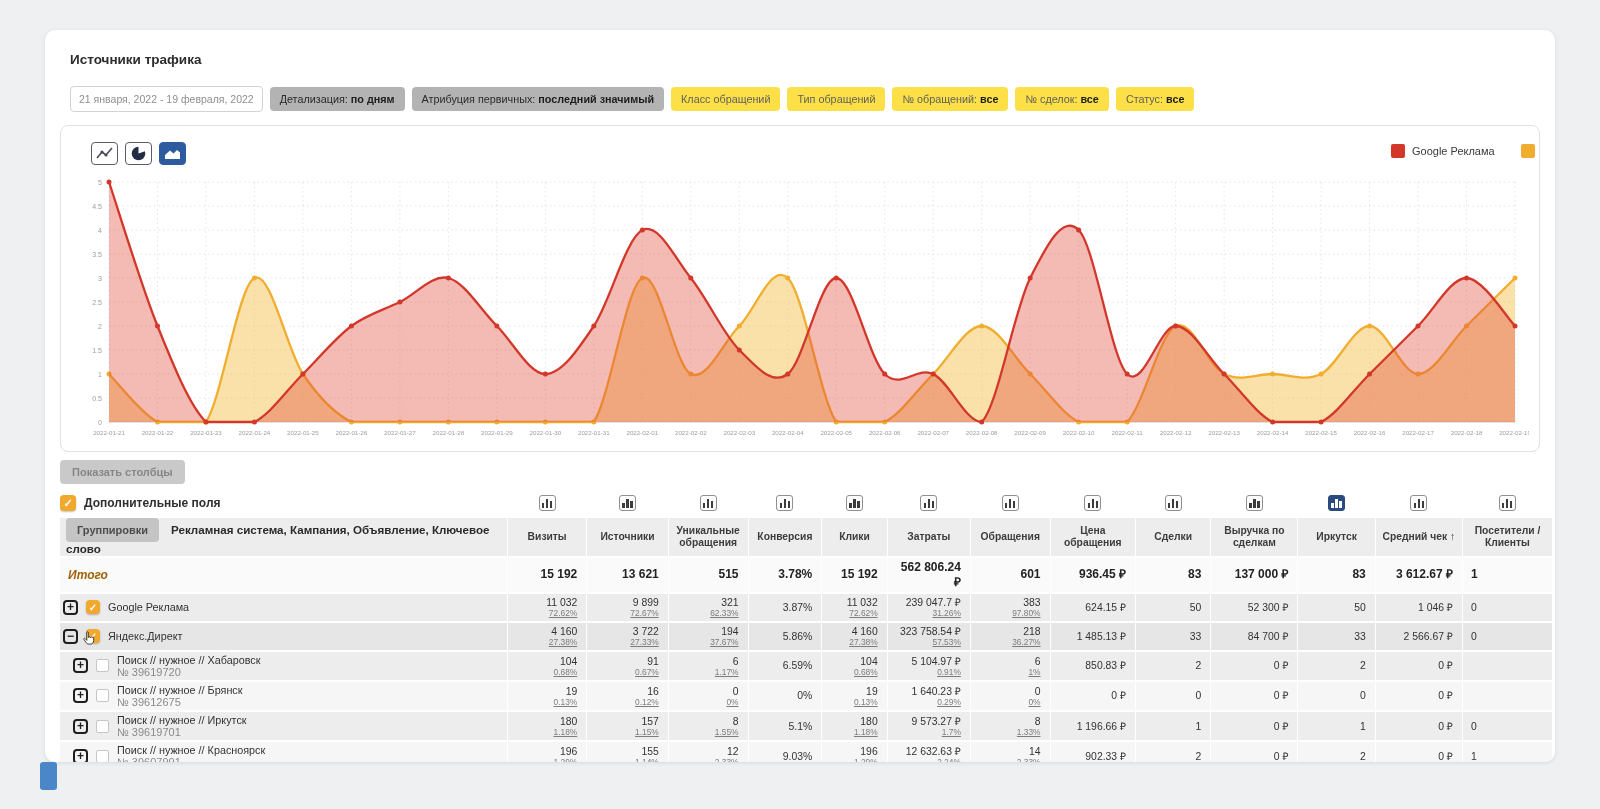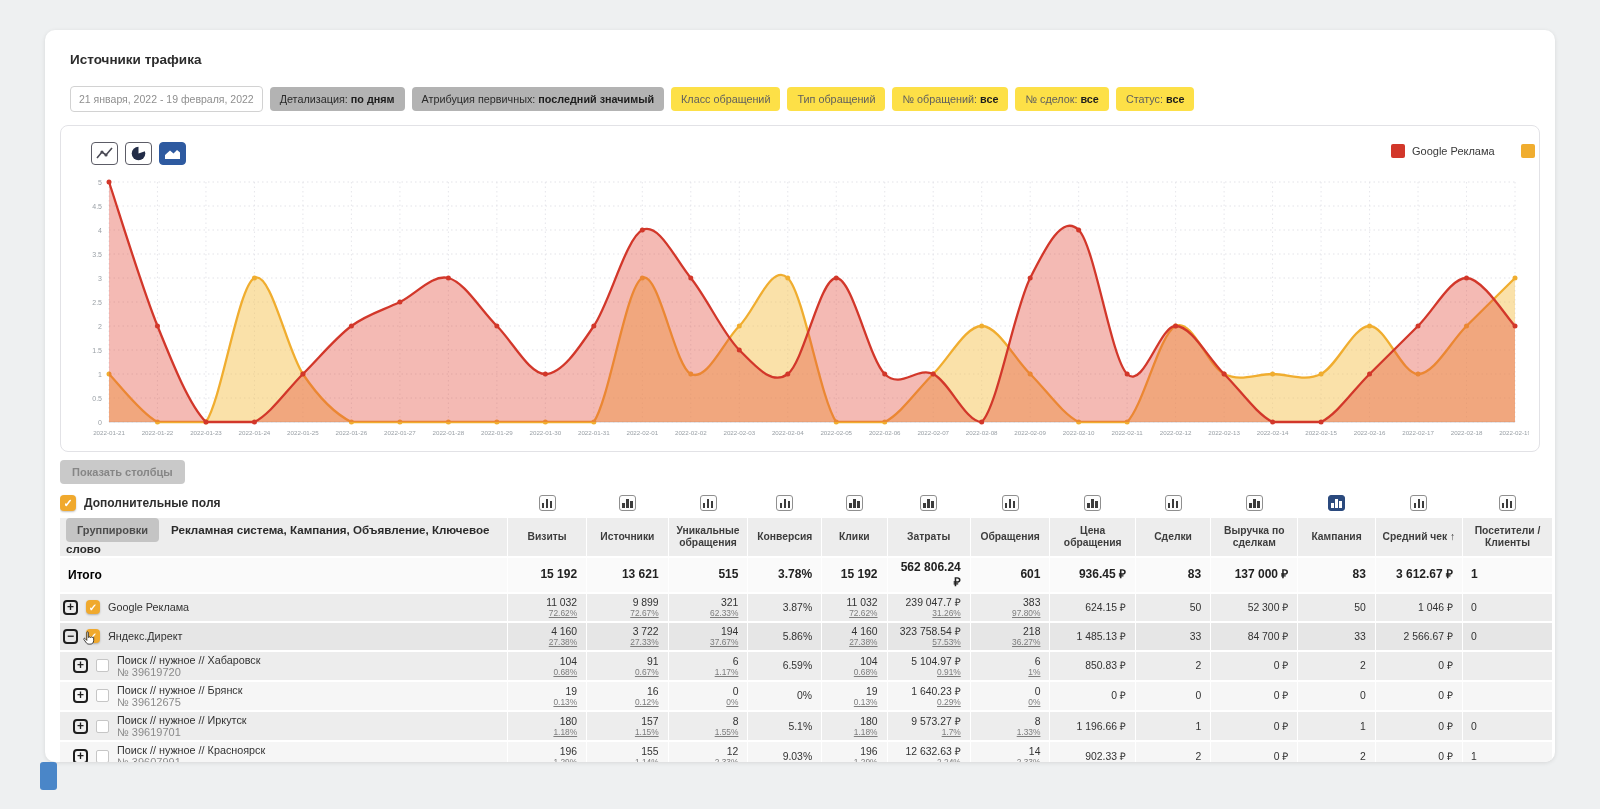--- a/index.html
+++ b/index.html
@@ -60,21 +60,21 @@
              font-size:11px; padding:6px 11px; margin-right:12px; font-family:inherit; }
   .grp-val { font-size:11.6px; font-weight:bold; color:#2b2b2b; }
 
   tbody td { border-left:1px solid #fff; border-bottom:2px solid #fff; padding:2px 9px 2px 3px;
              text-align:right; overflow:hidden; }
   tbody td:first-child { border-left:none; text-align:left; }
   td .v { font-size:10.4px; color:#333; line-height:1.25; }
   td .p { font-size:8.4px; color:#7d7d7d; line-height:1.15;text-decoration:underline; }
   tr.total td { background:#fafafa; height:28px; }
   tr.total td .v { font-size:12px; font-weight:bold; color:#222; }
-  tr.total td.namecol { font-size:12px; font-weight:bold; color:#000000; padding-left:8px; }
+  tr.total td.namecol { font-size:12px; font-weight:bold; color:#a16207; padding-left:8px;font-style:italic; }
   tr.grp td { background:#ececec; height:29px; }
   tr.grp.sel td { background:#e6e6e6; }
   tr.sub td { background:#ededed; height:29px; }
   tr.sub.alt td { background:#f6f6f6; }
   td.lastcol { text-align:left !important; padding-left:8px; }
 
   .namecell { display:flex; align-items:center; gap:8px; position:relative; }
   .namecell.indent { padding-left:10px; }
   .exp { width:15px; height:15px; min-width:15px; border:2px solid #1e1e1e; border-radius:4px; color:#1e1e1e;
          font-size:12px; font-weight:bold; line-height:11px; text-align:center; background:transparent; }
@@ -386,21 +386,21 @@
             <th>Визиты</th>
             <th>Источники</th>
             <th>Уникальные обращения</th>
             <th>Конверсия</th>
             <th>Клики</th>
             <th>Затраты</th>
             <th>Обращения</th>
             <th>Цена обращения</th>
             <th>Сделки</th>
             <th>Выручка по сделкам</th>
-            <th>Кампания</th>
+            <th>Иркутск</th>
             <th>Средний чек ↑</th>
             <th>Посетители / Клиенты</th>
           </tr>
       </thead>
       <tbody id="tbody">
           <tr class="total">
             <td class="namecol">Итого</td>
             <td>
               <div class="v">15 192</div>
             </td>

